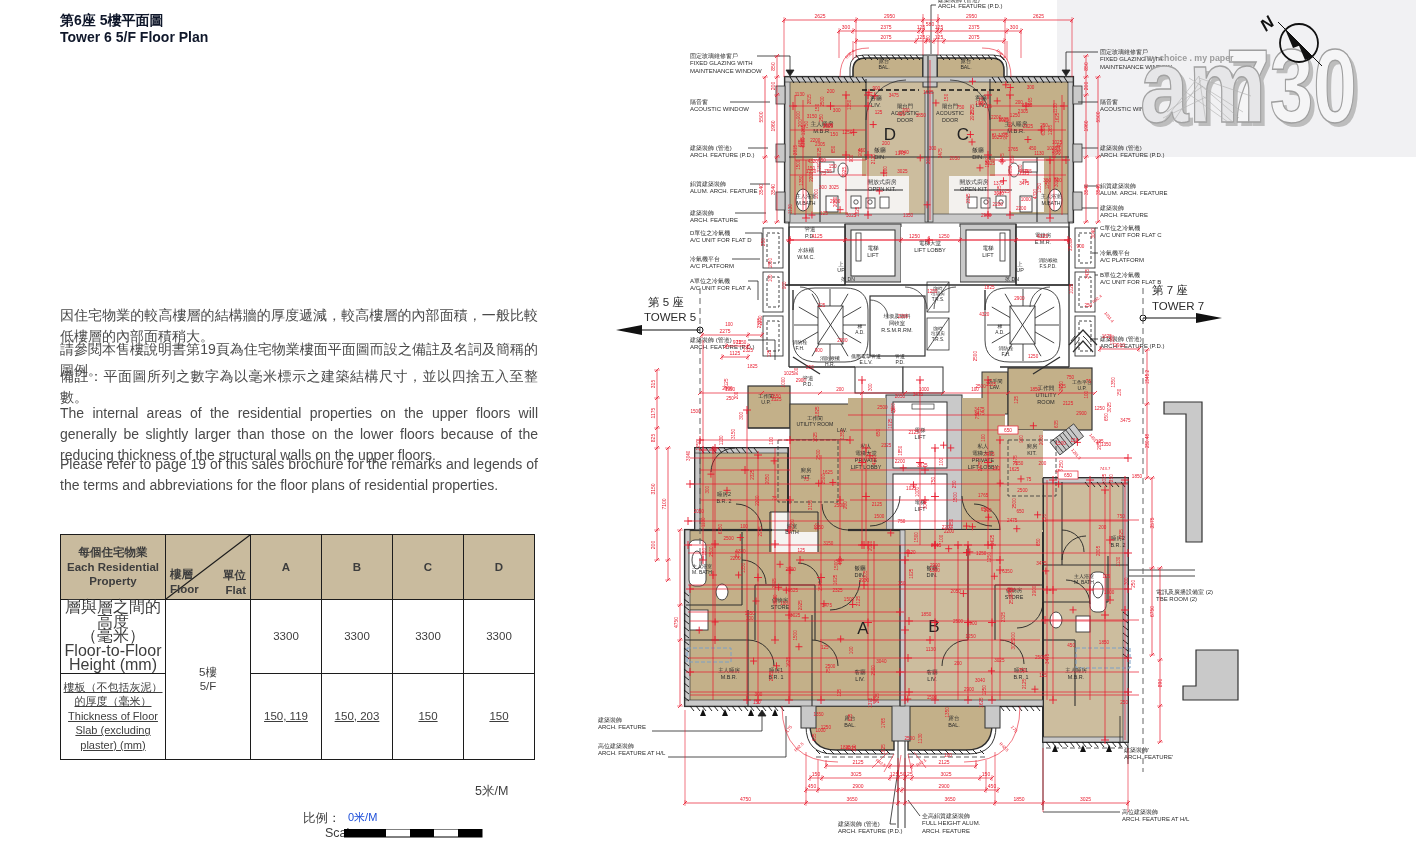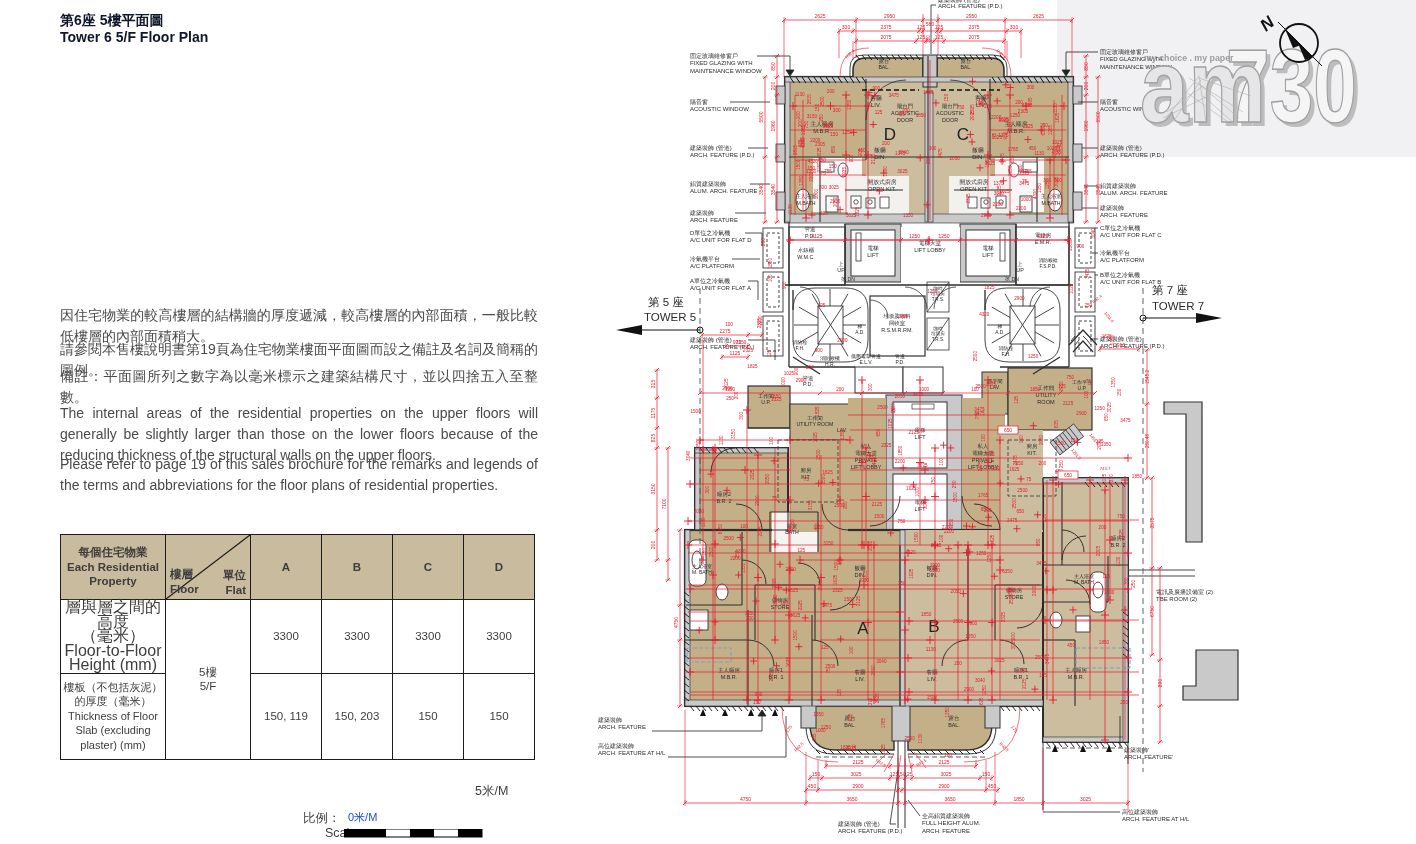--- a/index.html
+++ b/index.html
@@ -47,21 +47,21 @@
       <td class="hd" style="width:70px;">D</td>
     </tr>
     <tr style="height:70px;">
       <td style="font-size:16px;">層與層之間的高度<br>（毫米）<br>Floor-to-Floor<br>Height (mm)</td>
       <td rowspan="2">5樓<br>5/F</td>
       <td>3300</td>
           <td>3300</td>
           <td>3300</td>
           <td>3300</td>
     </tr>
-    <tr style="height:86px;">
+    <tr style="height:86px;text-decoration:underline;">
       <td style="font-size:11px;">樓板（不包括灰泥）<br>的厚度（毫米）<br>Thickness of Floor<br>Slab (excluding<br>plaster) (mm)</td>
       <td>150, 119</td>
           <td>150, 203</td>
           <td>150</td>
           <td>150</td>
     </tr>
   </tbody>
     </table>
 
   <div class="abs" style="left:303px;top:810px;font-size:12.5px;color:#3d3d3d;">比例：</div>

